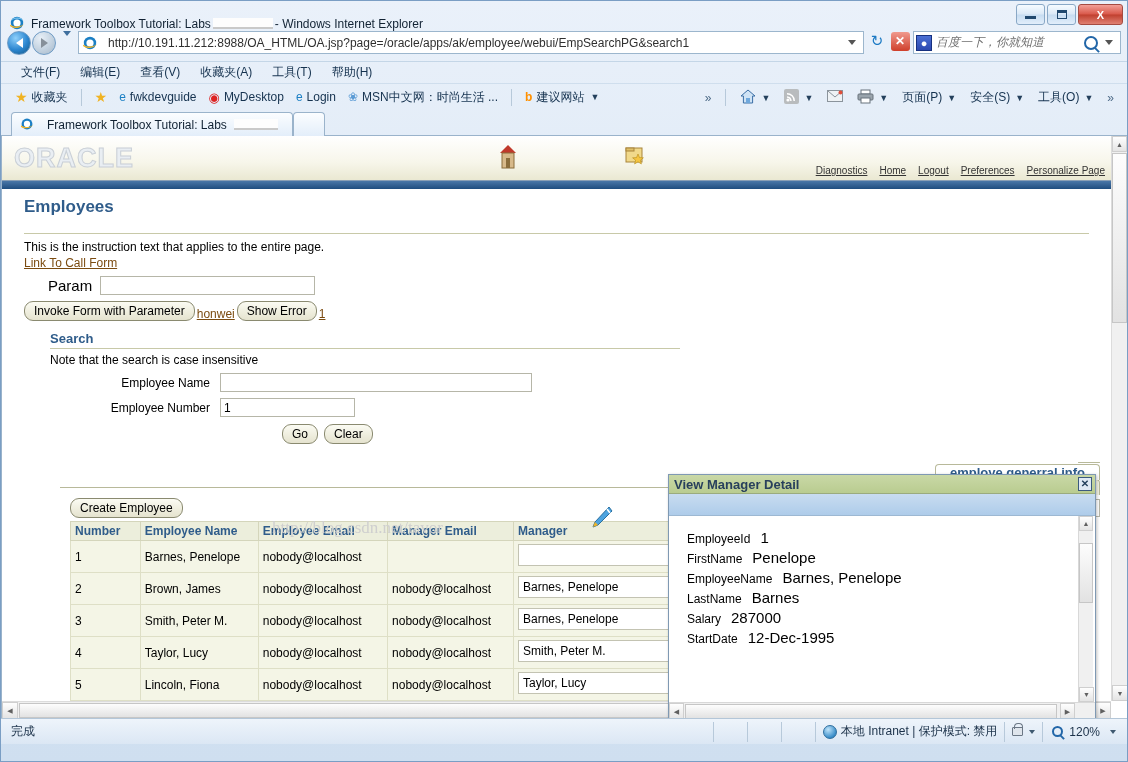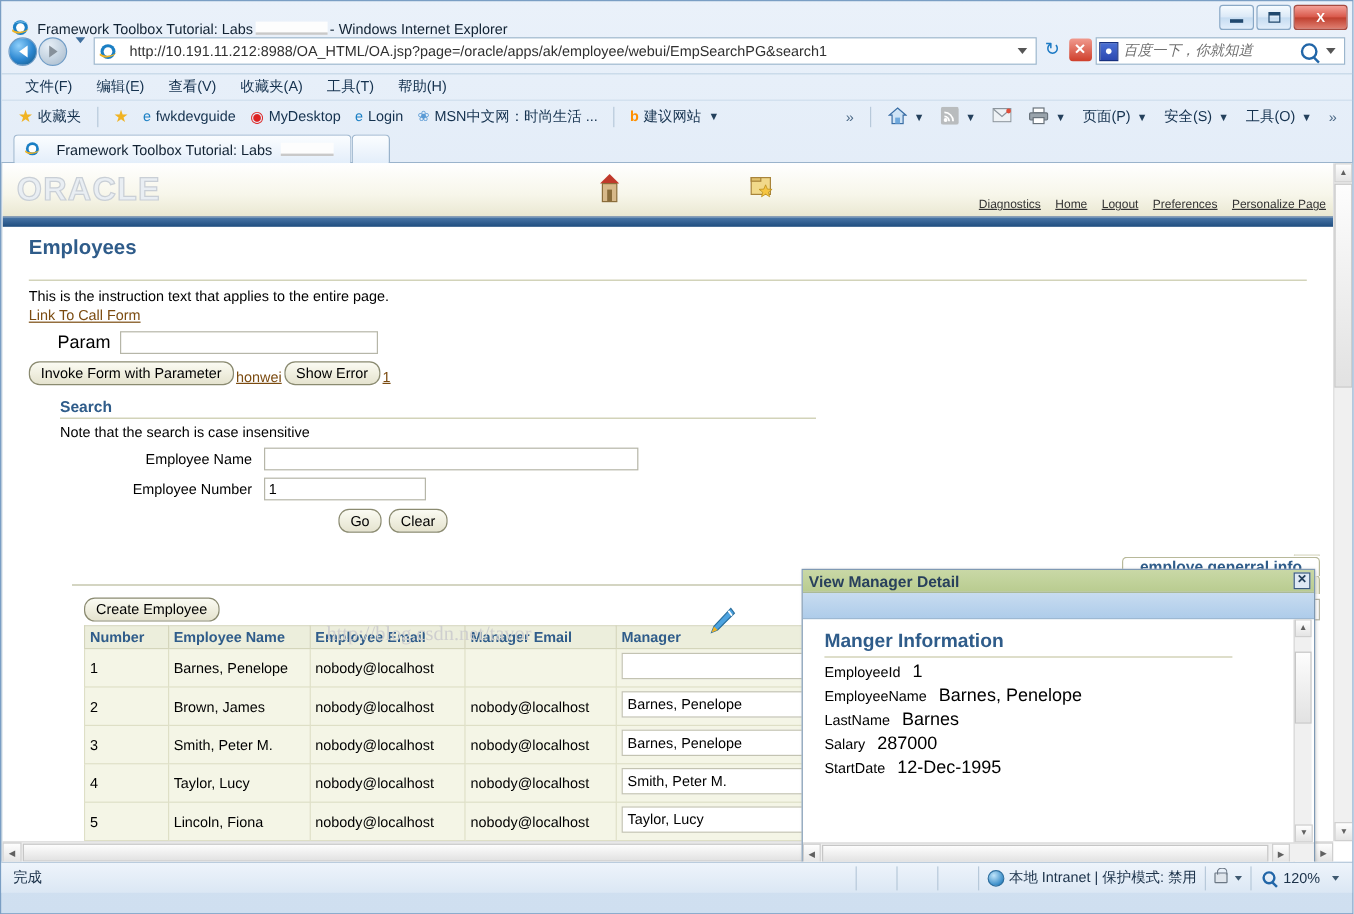--- a/index.html
+++ b/index.html
@@ -793,24 +793,27 @@
       </span>
     </div>
 
     <div id="dialog">
       <div id="dlg-title">
         <span>View Manager Detail</span>
         <span id="dlg-close">✕</span>
       </div>
       <div id="dlg-strip"></div>
       <div id="dlg-body">
-        <div id="dlg-heading">Manger Information</div>
         <div class="dlg-row">
           <span class="dlg-lbl">EmployeeId</span>
           <span class="dlg-val">1</span>
+        </div>
+        <div class="dlg-row">
+          <span class="dlg-lbl">FirstName</span>
+          <span class="dlg-val">Penelope</span>
         </div>
         <div class="dlg-row">
           <span class="dlg-lbl">EmployeeName</span>
           <span class="dlg-val">Barnes, Penelope</span>
         </div>
         <div class="dlg-row">
           <span class="dlg-lbl">LastName</span>
           <span class="dlg-val">Barnes</span>
         </div>
         <div class="dlg-row">

